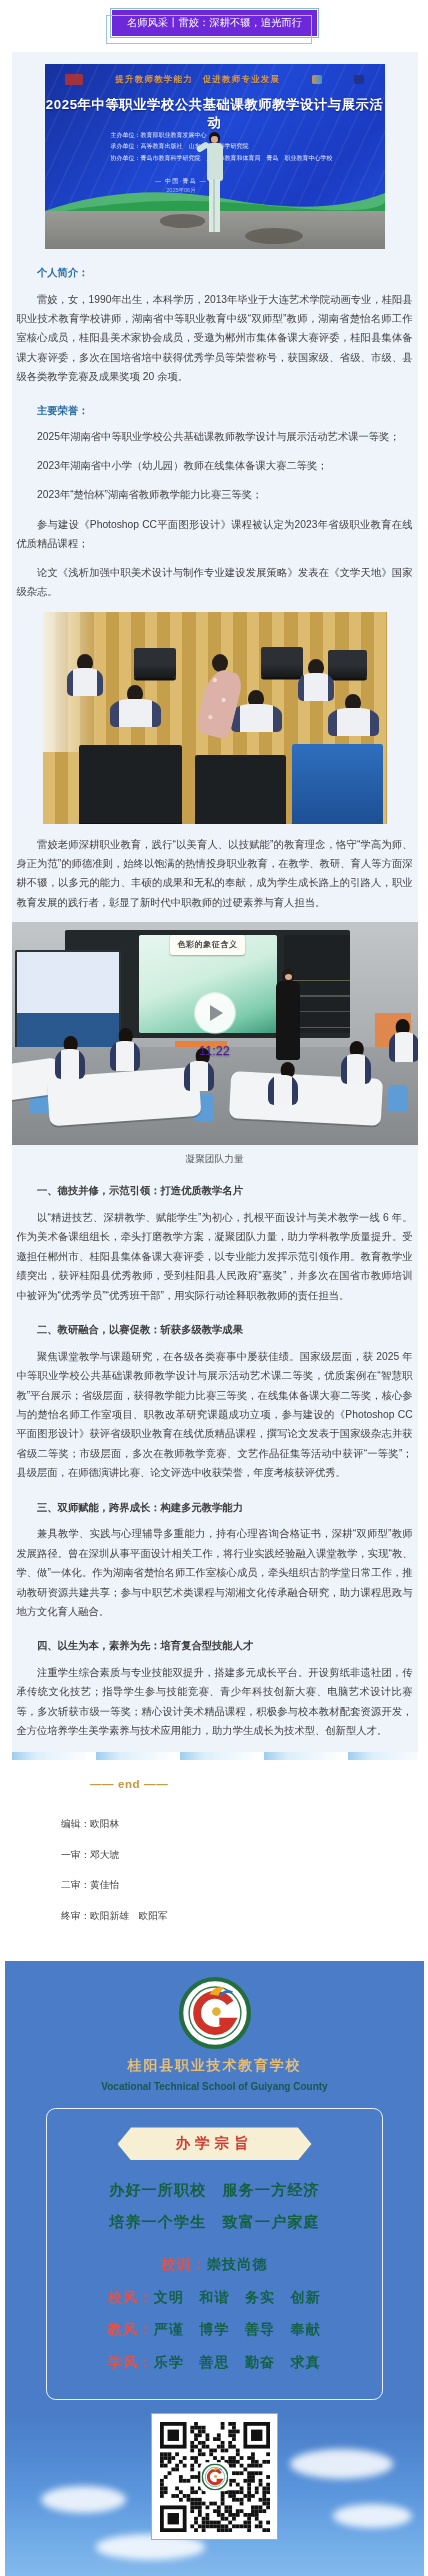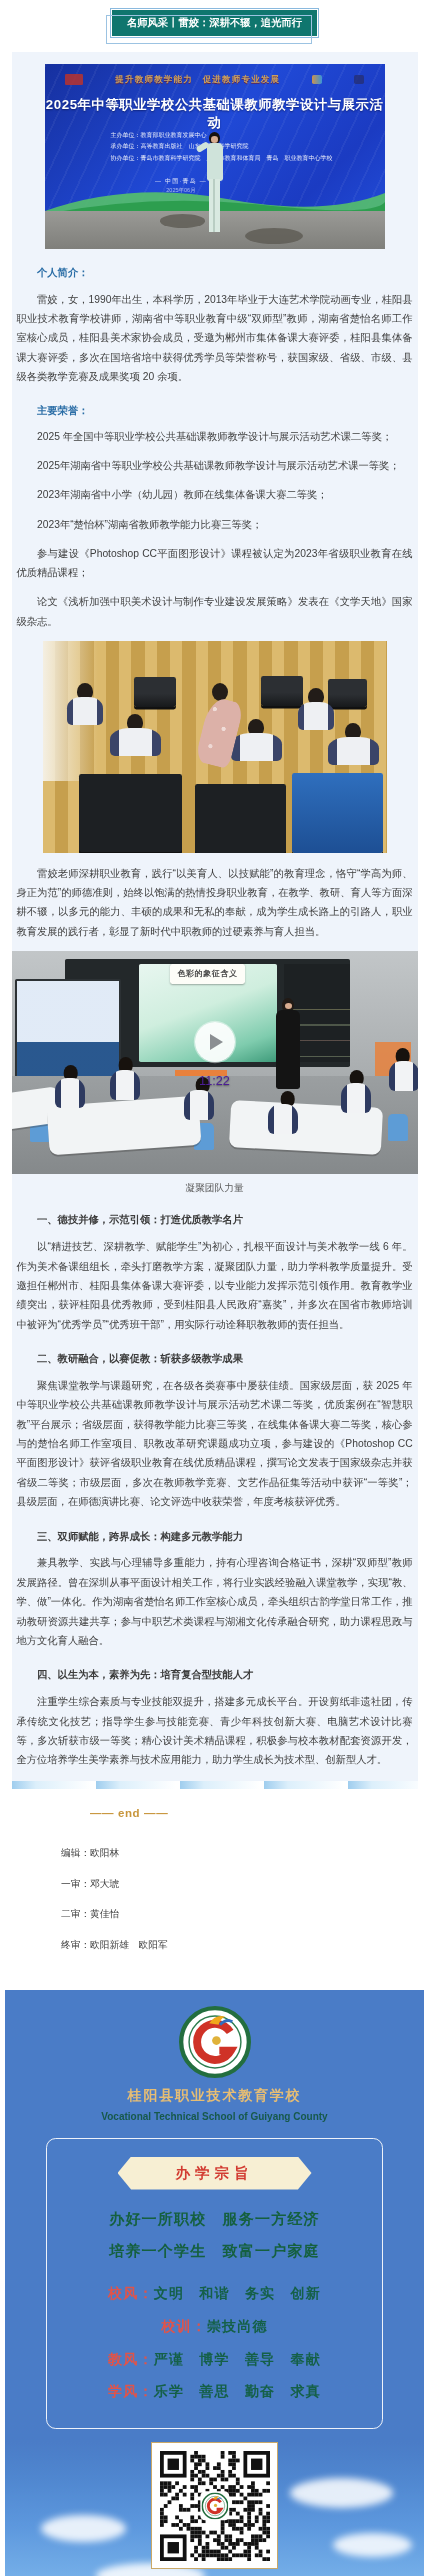--- a/index.html
+++ b/index.html
@@ -1,19 +1,19 @@
 <!DOCTYPE html>
 <html style="font-size:9.7px"><head>
 <meta charset="utf-8">
 <style>
   html,body{margin:0;padding:0;background:#ffffff;}
   body{width:429px;font-family:"Liberation Sans","DejaVu Sans",sans-serif;color:#404040;}
   
   .title-wrap{padding:8.5px 0 14.6px;display:flex;justify-content:center;}
-  .title-box{position:relative;background:#0f766e;color:#fff;font-size:10.3px;font-weight:bold;
+  .title-box{position:relative;background:#6d28d9;color:#fff;font-size:10.3px;font-weight:normal;
     padding:6.7px 14.6px;border:1.2px solid #fff;outline:0.6px solid #8ab9de;line-height:1.3;}
   .title-box::before{content:"";position:absolute;left:-6.7px;top:5.5px;width:100%;height:100%;
     border:0.6px solid #9cc3e2;pointer-events:none;}
   
   .card{position:relative;margin:0 11.5px;background:#eff4fb;padding:12px 0 0;}
   .card::after{content:"";display:block;height:8.5px;margin-top:11px;
     background:repeating-linear-gradient(to right,#9fcdee 0px,#dcEFfb 24px,#ffffff 80px,#ffffff 84px);}
   .card p{font-size:10.3px;line-height:19.4px;text-align:justify;text-indent:2em;margin:0 4.9px 9.7px;}
   .h-blue{color:#2a6da6;font-weight:bold;font-size:10.3px;text-indent:2em;margin:17px 4.9px 9.7px;}
   .h-sec{color:#3c3c3c;font-weight:bold;font-size:10.3px;text-indent:2em;margin:18px 4.9px 9.7px;}
@@ -169,21 +169,20 @@
         <i class="suit"></i>
         <i class="arm"></i>
         <i class="legs"></i>
     </div>
   </div>
 
   <div class="h-blue">个人简介：</div>
   <p>雷姣，女，1990年出生，本科学历，2013年毕业于大连艺术学院动画专业，桂阳县职业技术教育学校讲师，湖南省中等职业教育中级“双师型”教师，湖南省楚怡名师工作室核心成员，桂阳县美术家协会成员，受邀为郴州市集体备课大赛评委，桂阳县集体备课大赛评委，多次在国培省培中获得优秀学员等荣誉称号，获国家级、省级、市级、县级各类教学竞赛及成果奖项 20 余项。</p>
 
   <div class="h-blue">主要荣誉：</div>
-  <p>2025 年全国中等职业学校公共基础课教师教学设计与展示活动艺术课二等奖；</p>
   <p>2025年湖南省中等职业学校公共基础课教师教学设计与展示活动艺术课一等奖；</p>
   <p>2023年湖南省中小学（幼儿园）教师在线集体备课大赛二等奖；</p>
   <p>2023年“楚怡杯”湖南省教师教学能力比赛三等奖；</p>
   <p>参与建设《Photoshop CC平面图形设计》课程被认定为2023年省级职业教育在线优质精品课程；</p>
   <p>论文《浅析加强中职美术设计与制作专业建设发展策略》发表在《文学天地》国家级杂志。</p>
 
   <div class="photo2">
     <div class="p2-mon scrA" style="left:91px;top:36px;width:42px;height:30px;"></div>
     <div class="p2-mon scrA" style="left:218px;top:35px;width:42px;height:30px;"></div>
     <div class="p2-mon scrA" style="left:285px;top:38px;width:39px;height:28px;"></div>
@@ -267,24 +266,24 @@
   <div class="sc-en">Vocational Technical School of Guiyang County</div>
 
   <div class="motto-box">
     <div class="ribbon">
       <span>办学宗旨</span>
     </div>
     <div class="slogan">办好一所职校　服务一方经济</div>
     <div class="slogan">培养一个学生　致富一户家庭</div>
     <div class="mottos">
       <div class="motto-line">
-        <span class="lab">校风：</span><span class="val">文明　和谐　务实　创新</span>
+        <span class="lab">校训：</span><span class="val">崇技尚德</span>
       </div>
       <div class="motto-line">
-        <span class="lab">校训：</span><span class="val">崇技尚德</span>
+        <span class="lab">校风：</span><span class="val">文明　和谐　务实　创新</span>
       </div>
       <div class="motto-line">
         <span class="lab">教风：</span><span class="val">严谨　博学　善导　奉献</span>
       </div>
       <div class="motto-line">
         <span class="lab">学风：</span><span class="val">乐学　善思　勤奋　求真</span>
       </div>
     </div>
   </div>
 

